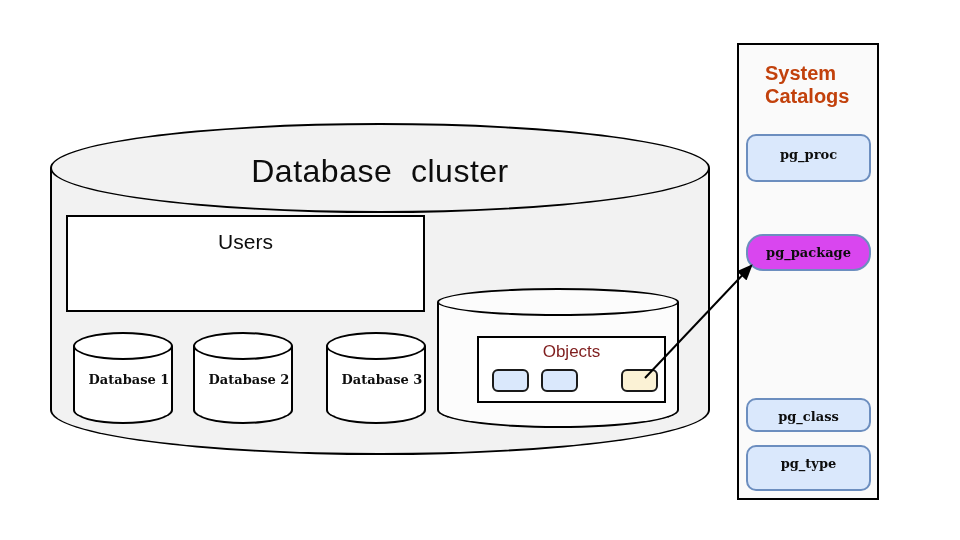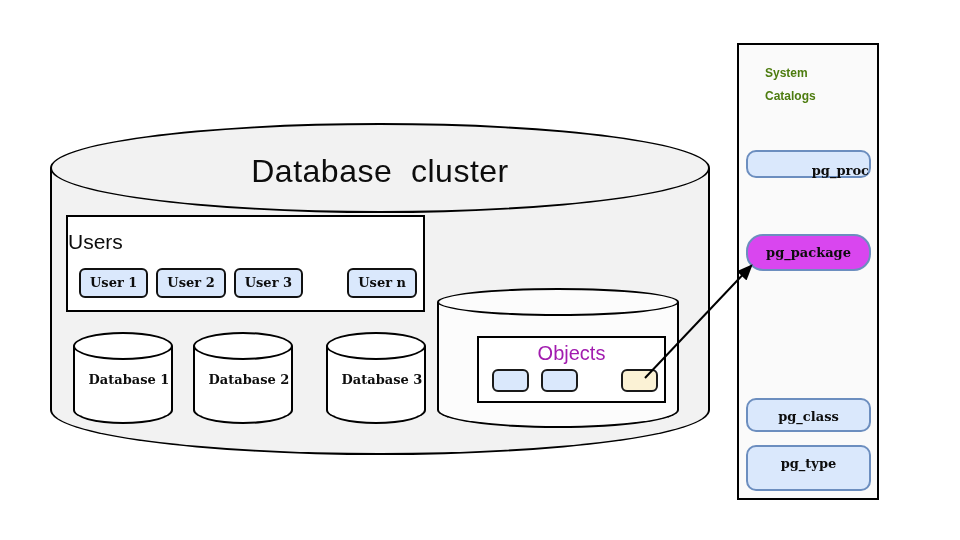--- a/index.html
+++ b/index.html
@@ -45,63 +45,63 @@
 
   .cyl-obj { left:437px; top:288px; width:242px; height:140px; z-index:4; }
   .cyl-obj .cyl-top  { height:28px; background:#fcfcfc; }
   .cyl-obj .cyl-body { top:14px; border-radius:0 0 50% 50% / 0 0 18px 18px; background:#fcfcfc; }
 
   
   .users-box {
     position:absolute; left:66px; top:215px; width:359px; height:97px;
     background:#ffffff; border:2px solid #000; box-sizing:border-box; z-index:5;
   }
-  .users-title { text-align:left; font-size:21px; margin-top:13px; color:#0d0d0d; }
+  .users-title { text-align:center; font-size:21px; margin-top:13px; color:#0d0d0d; }
   .users-row { position:absolute; left:11px; right:6px; top:51px; display:flex; gap:8px; }
   .user-btn {
     height:30px; line-height:26px; padding:0 9px;
     background:#dae8fc; border:2px solid #111;
     border-radius:6px; box-sizing:border-box;
     font-family:"DejaVu Serif", serif; font-weight:bold; font-size:13px;
     color:#0d0d0d; white-space:nowrap;
   }
   .user-btn.last { margin-left:auto; }
 
   
   .objects-box {
     position:absolute; left:477px; top:336px; width:189px; height:67px;
     background:#ffffff; border:2px solid #000; box-sizing:border-box; z-index:6;
   }
-  .objects-title { text-align:center; font-size:20px; margin-top:4px; color:#a21caf; }
+  .objects-title { text-align:center; font-size:17px; margin-top:4px; color:#7f1d1d; }
   .obj {
     position:absolute; top:31px; width:37px; height:23px;
     border:2px solid #1a1a1a; border-radius:6px;
     background:#dae8fc; box-sizing:border-box;
   }
   .obj-1 { left:13px; }
   .obj-2 { left:62px; }
   .obj-3 { left:142px; background:#fbf2d5; }
 
   
   .panel {
     position:absolute; left:737px; top:43px; width:142px; height:457px;
     background:#fafafa; border:2px solid #000; box-sizing:border-box; z-index:3;
   }
   .panel-title {
-    margin:17px 0 0 26px; font-size:12px; font-weight:bold;
-    line-height:23px; white-space:pre-line; color:#4d7c0f;
+    margin:17px 0 0 26px; font-size:20px; font-weight:bold;
+    line-height:23px; white-space:pre-line; color:#c2410c;
   }
   .cat-btn {
     position:absolute; left:7px; width:125px;
     background:#dae8fc; border:2px solid #6c8ebf; border-radius:10px;
     box-sizing:border-box; text-align:center;
     font-family:"DejaVu Serif", serif; font-weight:bold; font-size:13px;
     color:#0d0d0d;
   }
-  .cat-proc      { top:105px;  height:28px; line-height:38px;text-align:right; }
+  .cat-proc      { top:89px;  height:48px; line-height:38px; }
   .cat-namespace { top:144px; height:38px; line-height:34px; }
   .cat-package   { top:189px; height:37px; line-height:33px; background:#d946ef;border-radius:17px; }
   .cat-class     { top:353px; height:34px; line-height:34px; }
   .cat-type      { top:400px; height:46px; line-height:34px; }
 
   
   .overlay { position:absolute; left:0; top:0; z-index:10; pointer-events:none; }
 </style>
 </head>
 <body>
@@ -109,26 +109,20 @@
 <div class="stage">
 
   <div class="cyl cyl-big">
     <div class="cyl-body"></div>
     <div class="cyl-top"></div>
   </div>
   <div class="cluster-title">Database  cluster</div>
 
   <div class="users-box">
     <div class="users-title">Users</div>
-    <div class="users-row">
-      <div class="user-btn">User 1</div>
-      <div class="user-btn">User 2</div>
-      <div class="user-btn">User 3</div>
-      <div class="user-btn last">User n</div>
-    </div>
   </div>
 
   <div class="cyl cyl-db cyl-db1">
     <div class="cyl-body"></div>
     <div class="cyl-top"></div>
     <div class="db-label">Database 1</div>
   </div>
   <div class="cyl cyl-db cyl-db2">
     <div class="cyl-body"></div>
     <div class="cyl-top"></div>

